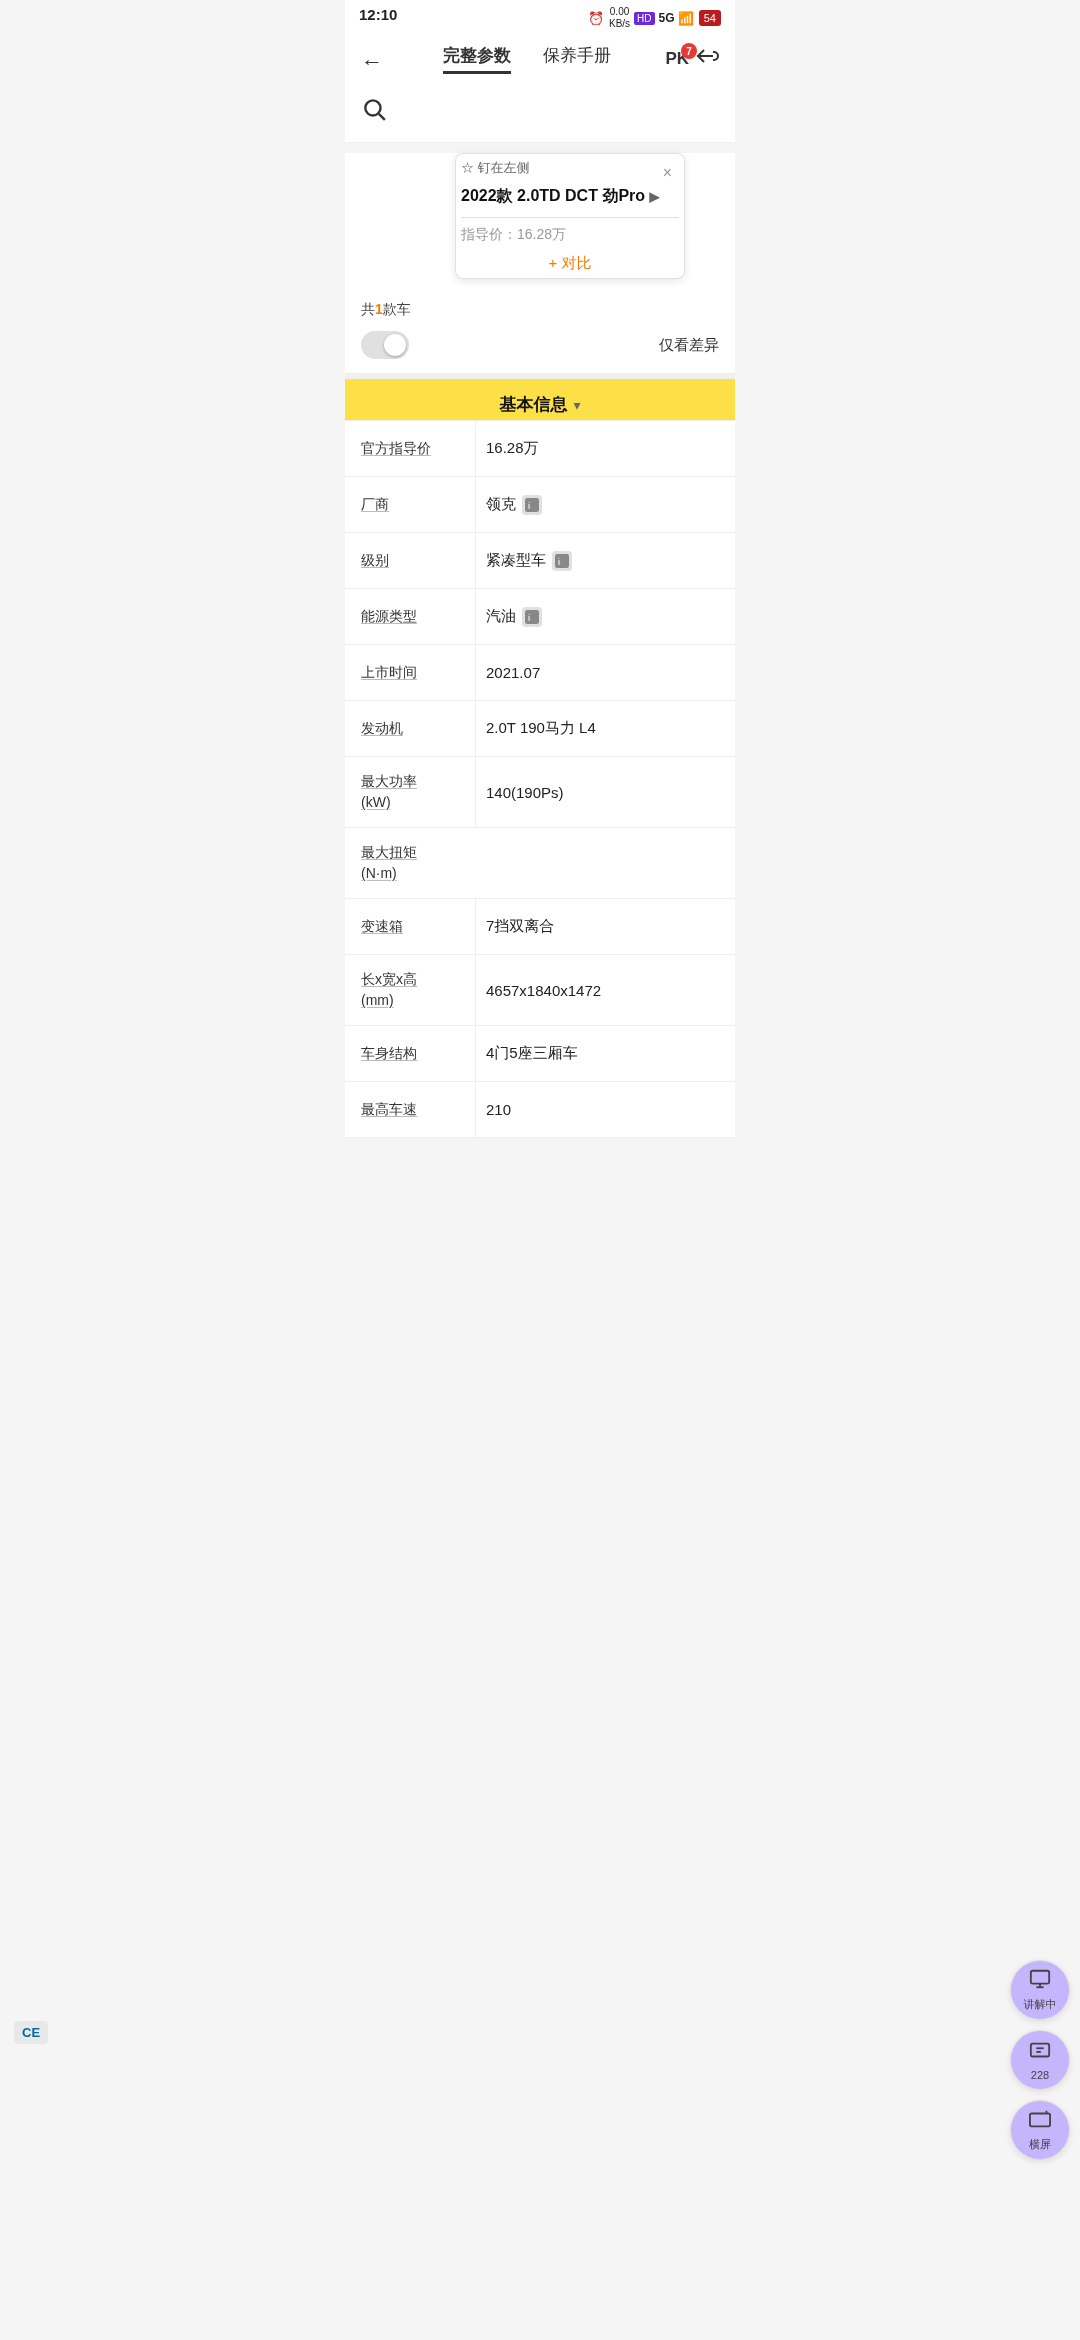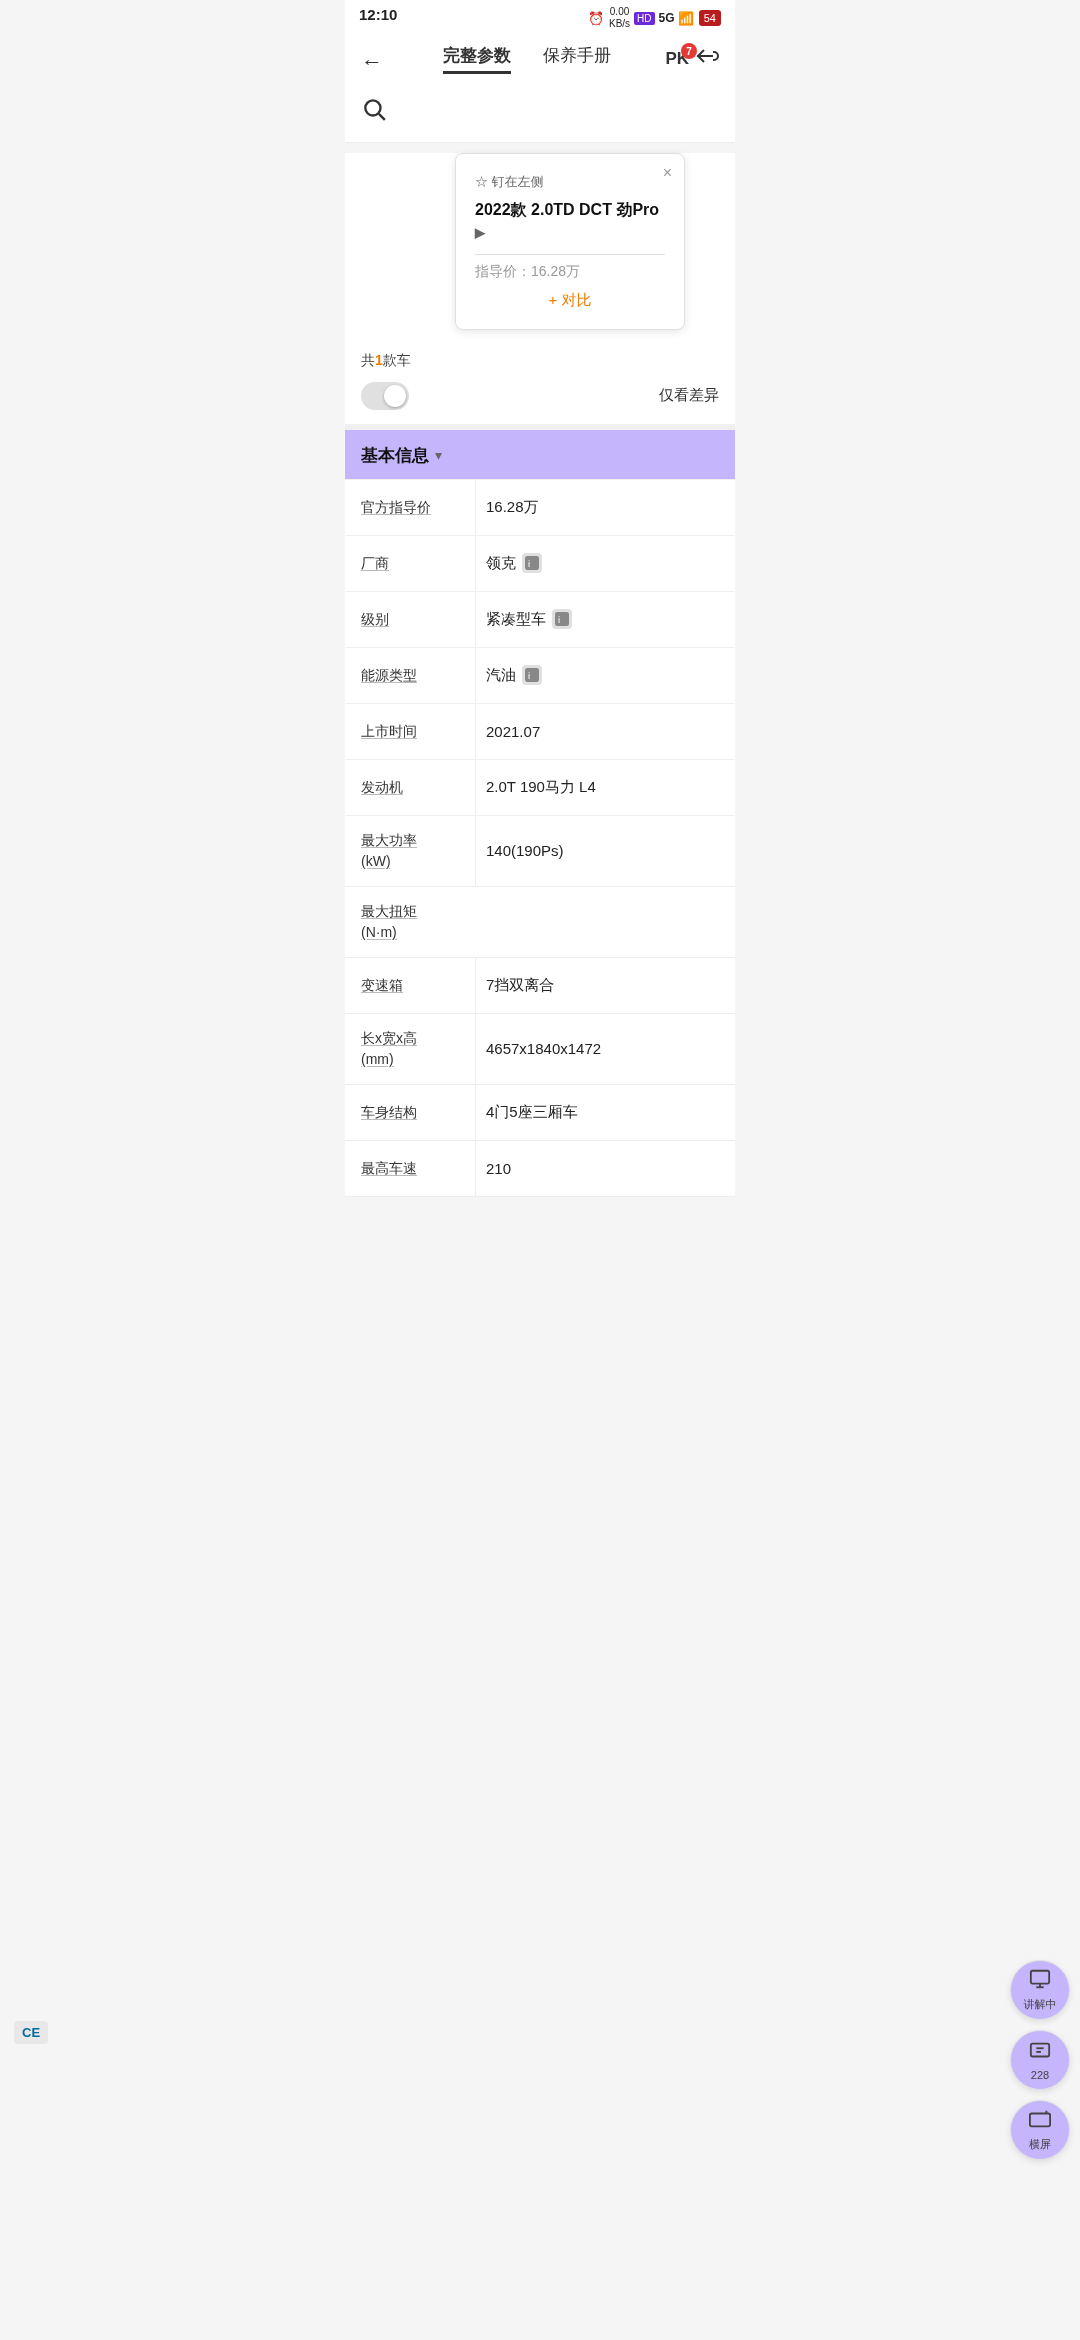--- a/index.html
+++ b/index.html
@@ -110,21 +110,21 @@
       cursor: pointer;
     }
 
     
     .compare-popup {
       position: relative;
       background: #fff;
       border: 1px solid #e0e0e0;
       border-radius: 8px;
       margin: 10px 16px;
-      padding: 19px;
+      padding: 5px;
       box-shadow: 0 2px 8px rgba(0,0,0,0.1);
       max-width: 230px;
       margin-left: 110px;
     }
     .popup-pin-label {
       display: flex;
       align-items: center;
       gap: 6px;
       font-size: 13px;
       color: #666;
@@ -202,27 +202,28 @@
       right: 3px;
       width: 22px;
       height: 22px;
       border-radius: 50%;
       background: #fff;
       box-shadow: 0 1px 3px rgba(0,0,0,0.3);
     }
 
     
     .section-header {
-      background: #c4b5fd;
-      padding: 14px 16px 12px;
+      background: #fde047;
+      padding: 14px 16px 4px;
       display: flex;
       align-items: center;
       gap: 6px;
       border-top: 6px solid #f0f0f0;
       border-bottom: 1px solid #eee;
+      justify-content: center;
     }
     .section-title {
       font-size: 17px;
       font-weight: 600;
       color: #111;
     }
     .section-arrow {
       font-size: 14px;
       color: #666;
     }

